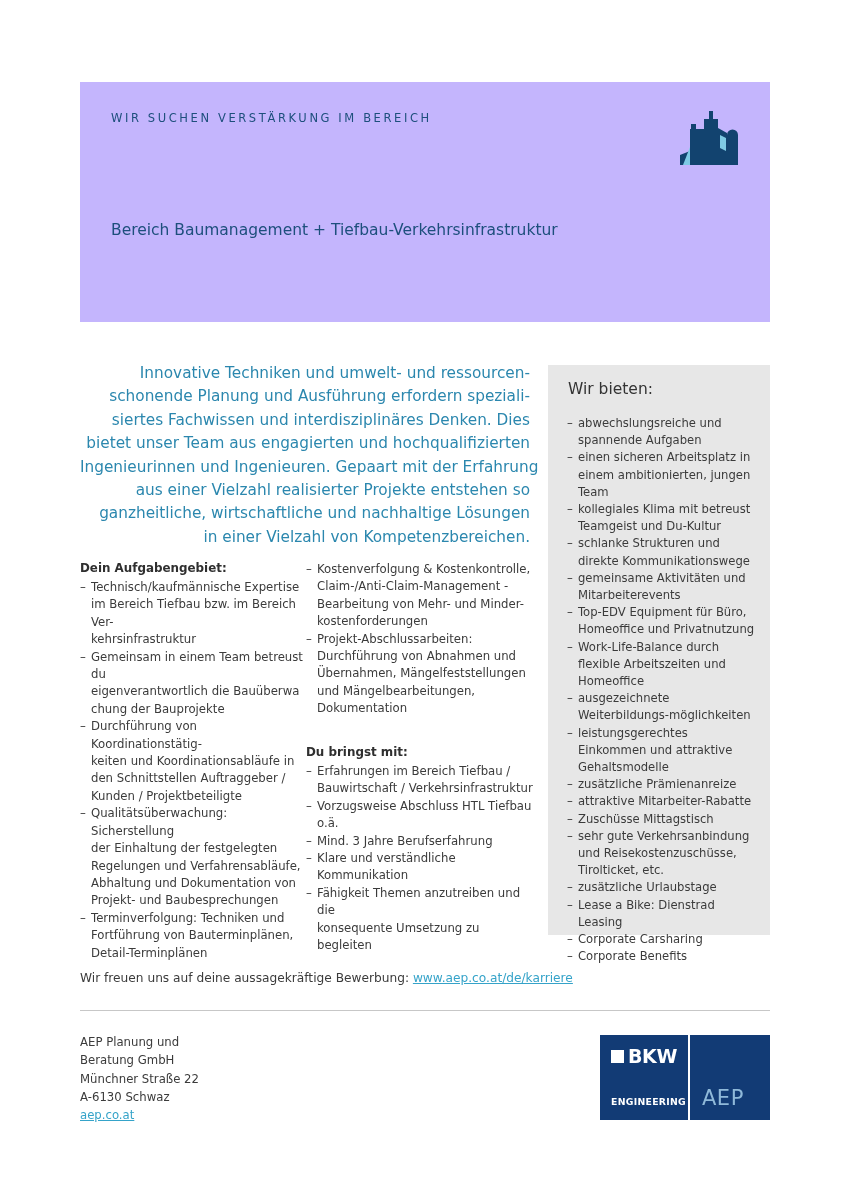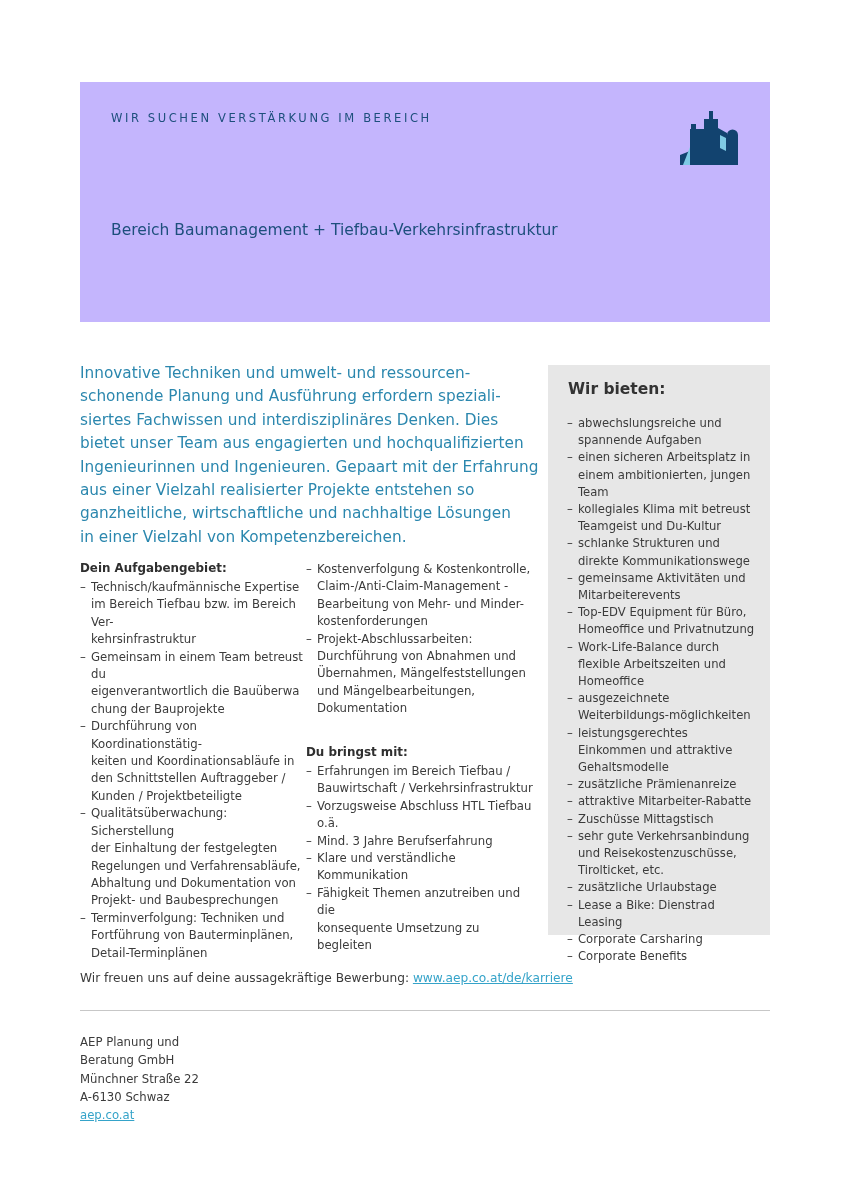--- a/index.html
+++ b/index.html
@@ -75,37 +75,37 @@
   
   .intro {
     position: absolute;
     left: 80px;
     top: 362px;
     width: 450px;
     font-size: 15.3px;
     line-height: 23.4px;
     color: #2b87ae;
   }
-  .intro div { white-space: nowrap; }
+  .intro div { white-space: nowrap; text-align: right; }
 
   
   .benefits-box {
     position: absolute;
     left: 548px;
     top: 365px;
     width: 222px;
     height: 570px;
     background: #e7e7e7;
   }
   .benefits-title {
     position: absolute;
     left: 20px;
     top: 15px;
     font-size: 15.5px;
-    font-weight: 700;
+    font-weight: 400;
     color: #333333;
     text-align: center;
   }
   .benefits-list {
     position: absolute;
     left: 19px;
     top: 50px;
     width: 192px;
     font-size: 11.6px;
     line-height: 17.2px;
@@ -472,14 +472,26 @@
   <div class="footer-col" id="footer-col-1">
     <div>AEP Planung und</div>
     <div>Beratung GmbH</div>
     <div>Münchner Straße 22</div>
     <div>A-6130 Schwaz</div>
     <div><a href="#">aep.co.at</a></div>
   </div>
 
 
 
+  <div class="logo-wrap">
+    <div class="logo-bkw">
+      <div class="bkw-mark">
+        <span class="bkw-square"></span>
+        <span class="bkw-word">BKW</span>
+      </div>
+      <div class="bkw-sub">ENGINEERING</div>
+    </div>
+    <div class="logo-aep">
+      <div class="aep-word">AEP</div>
+    </div>
+  </div>
 
 </div>
 
 </body></html>

